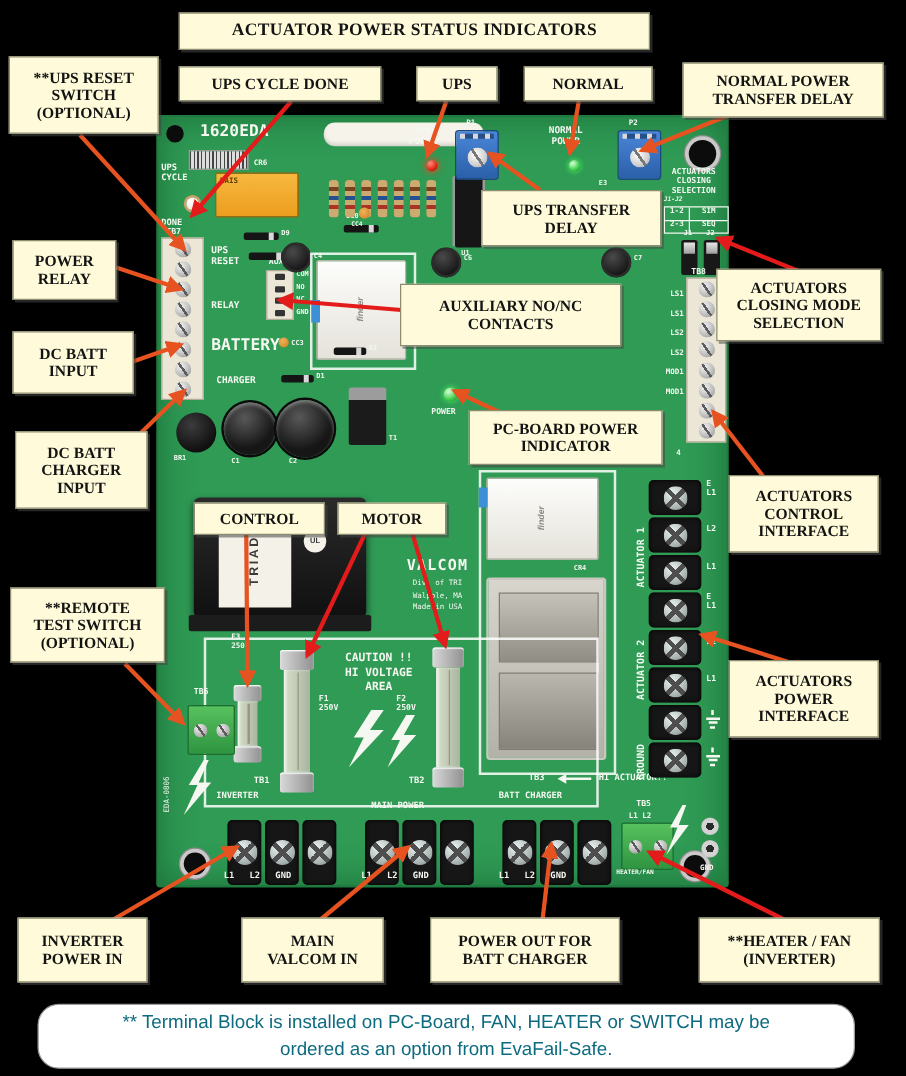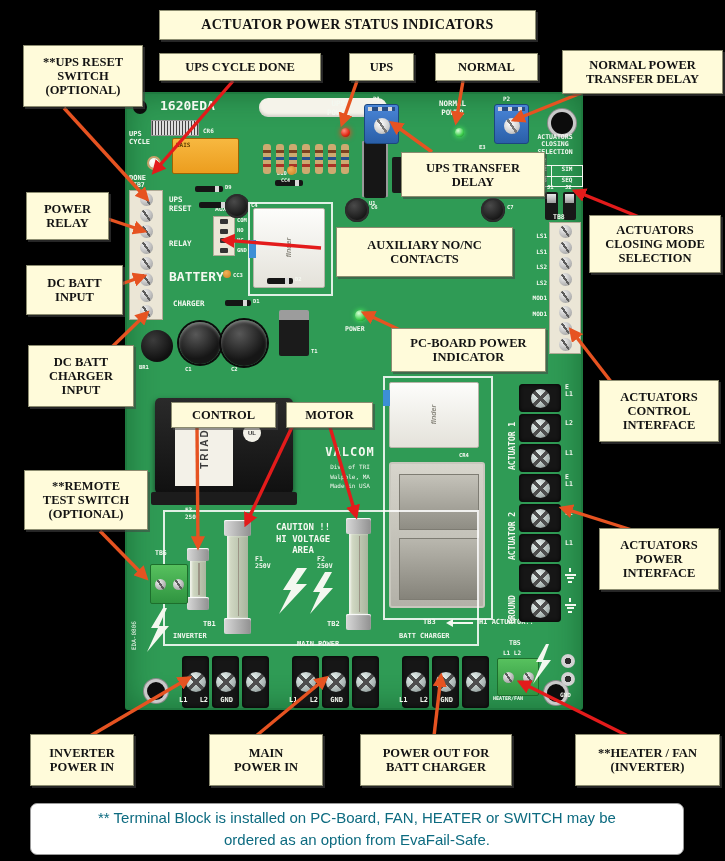--- a/index.html
+++ b/index.html
@@ -7,21 +7,21 @@
     --label-bg:#fffbda; --label-border:#8c8c70; --label-text:#131313;
     --arrow-orange:#e65321; --arrow-red:#e31b1b; --note-text:#0d6b80; --silk-white:#f4f8f0;
   }
   html,body{margin:0;padding:0;background:var(--background);}
   #canvas{position:relative;width:725px;height:861px;background:var(--background);overflow:hidden;
           font-family:"Liberation Sans",sans-serif;}
   
   .co{position:absolute;display:flex;align-items:center;justify-content:center;text-align:center;
       background:var(--label-bg);border:1px solid var(--label-border);color:var(--label-text);
       font-family:"Liberation Serif",serif;font-weight:bold;font-size:12.5px;line-height:1.12;
-      white-space:pre-line;box-shadow:2px 2px 0 rgba(70,70,70,.55);z-index:30;padding:1px 4px;box-sizing:border-box;margin-left:16px;}
+      white-space:pre-line;box-shadow:2px 2px 0 rgba(70,70,70,.55);z-index:30;padding:1px 4px;box-sizing:border-box;}
   .co.big{font-size:14px;letter-spacing:.3px;}
   
   .board{position:absolute;left:125px;top:92px;width:458px;height:618px;background:var(--board-green);
          border:2px solid var(--board-green-dark);box-sizing:border-box;border-radius:3px;z-index:5;
          box-shadow:inset 0 0 30px rgba(0,60,20,.45);}
   .abs{position:absolute;}
   .silk{position:absolute;color:var(--silk-white);font-family:"DejaVu Sans Mono",monospace;
         font-weight:bold;white-space:pre-line;line-height:1.15;}
   .hole{position:absolute;border-radius:50%;background:#0c0c0c;}
   .ring{box-shadow:0 0 0 3px #c9c9c9,0 0 0 4px #8a8a8a;}
@@ -76,21 +76,21 @@
   .pins{word-spacing:8px;}
   .gsym{position:absolute;width:12px;}
   .gsym::before{content:'';display:block;width:2px;height:4px;background:var(--silk-white);margin:0 auto;}
   .gsym i{display:block;height:2px;background:var(--silk-white);margin:1.5px auto 0;}
   .gsym i:nth-of-type(1){width:11px}.gsym i:nth-of-type(2){width:7px}.gsym i:nth-of-type(3){width:4px}
   .hvline{position:absolute;height:2px;background:var(--silk-white);}
   .hvline::before{content:'';position:absolute;left:-7px;top:-3px;border:4px solid transparent;border-right:7px solid var(--silk-white);}
   .sticker{position:absolute;background:#f5f3ea;border-radius:9px;box-shadow:inset 0 -2px 3px rgba(0,0,0,.15);}
   .barcode{position:absolute;background:repeating-linear-gradient(90deg,#444 0 1px,#ddd 1px 3px);border:1px solid #999;}
   .note{position:absolute;left:30px;top:803px;width:652px;height:50px;background:#ffffff;border:1px solid #9a9a9a;
-        border-radius:7px;display:flex;align-items:center;justify-content:center;text-align:center;
+        border-radius:17px;display:flex;align-items:center;justify-content:center;text-align:center;
         color:var(--note-text);font-size:15px;line-height:1.45;white-space:pre-line;z-index:30;}
   svg.arrows{position:absolute;left:0;top:0;z-index:20;pointer-events:none;}
 </style>
 </head>
 <body>
 
 <div id="canvas">
 
   <div class="board">
 
@@ -443,21 +443,21 @@
   <div class="co" style="left:270px;top:402px;width:87px;height:26px">MOTOR</div>
   <div class="co" style="left:8px;top:470px;width:124px;height:60px">**REMOTE
 TEST SWITCH
 (OPTIONAL)</div>
   <div class="co" style="left:583px;top:528px;width:120px;height:62px">ACTUATORS
 POWER
 INTERFACE</div>
   <div class="co" style="left:14px;top:734px;width:104px;height:52px">INVERTER
 POWER IN</div>
   <div class="co" style="left:193px;top:734px;width:114px;height:52px">MAIN
-POWER IN</div>
+VALCOM IN</div>
   <div class="co" style="left:344px;top:734px;width:152px;height:52px">POWER OUT FOR
 BATT CHARGER</div>
   <div class="co" style="left:559px;top:734px;width:145px;height:52px">**HEATER / FAN
 (INVERTER)</div>
 
   <div class="note">** Terminal Block is installed on PC-Board, FAN, HEATER or SWITCH may be
 ordered as an option from EvaFail-Safe.</div>
 </div>
 
 </body></html>

